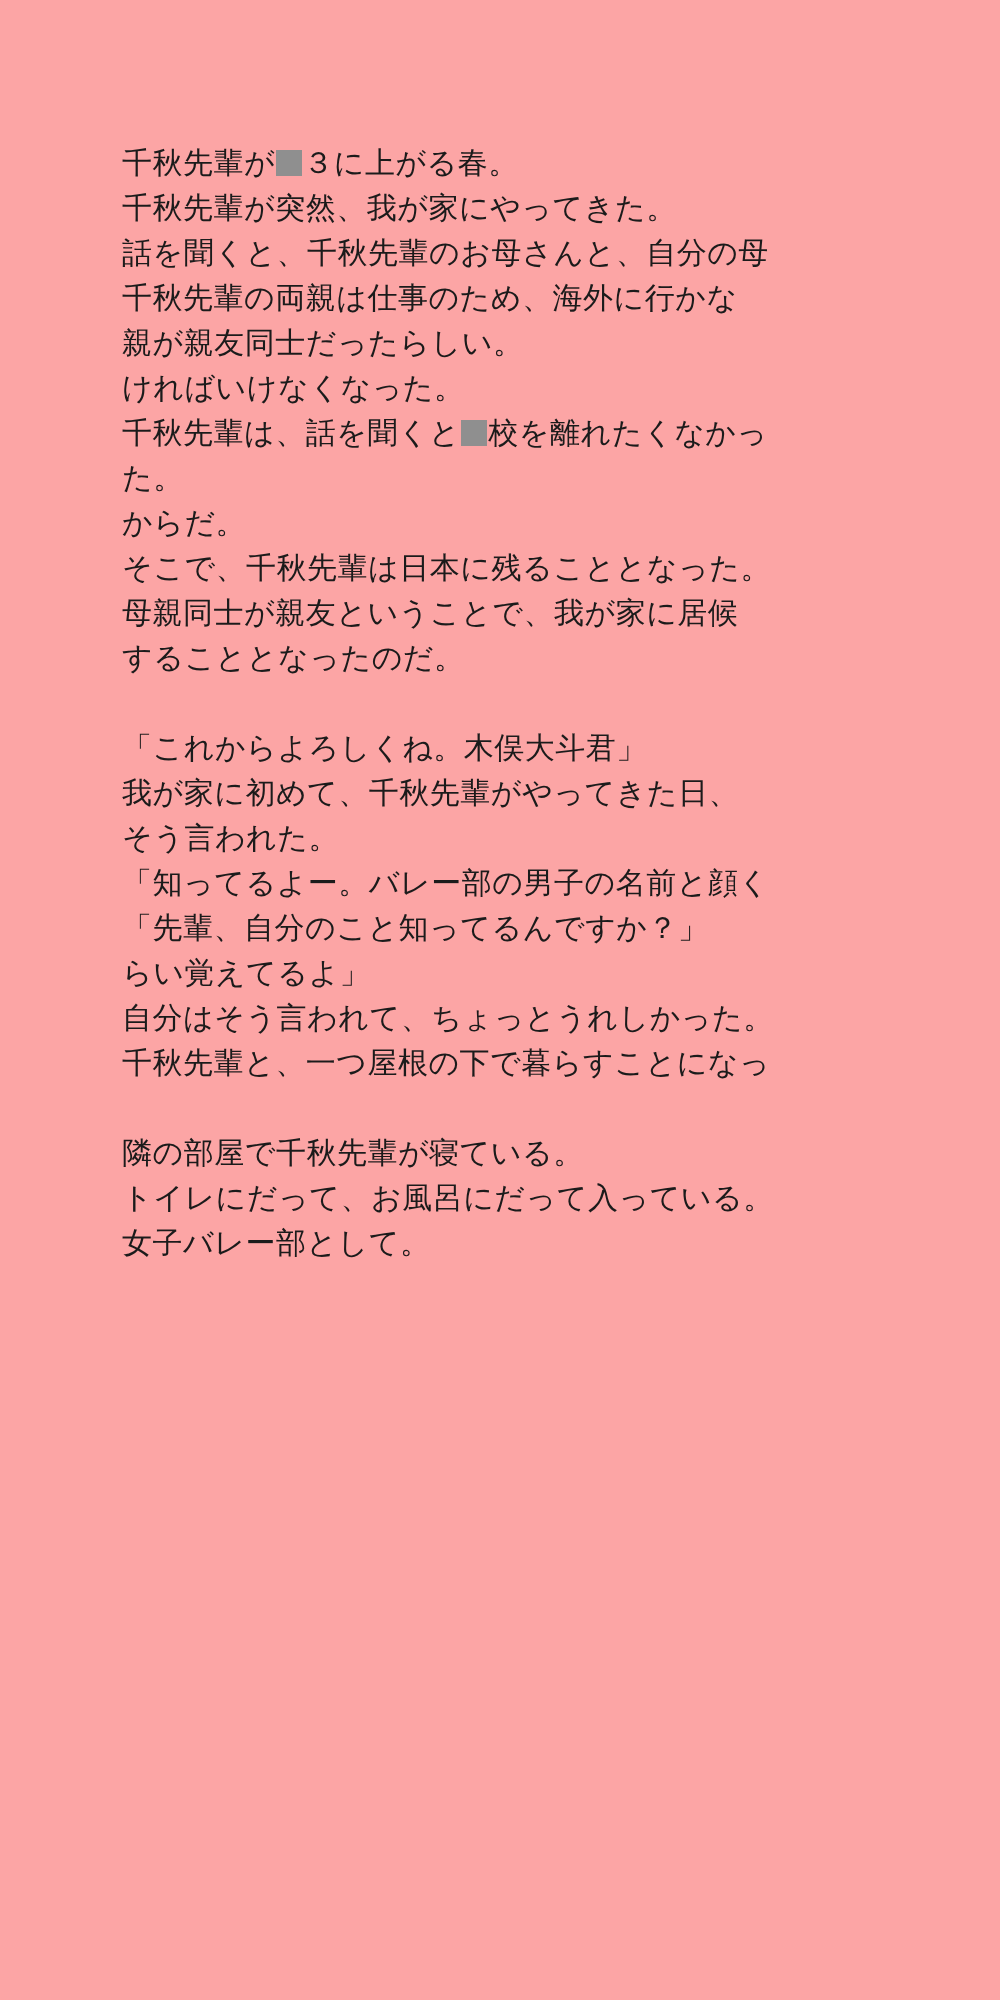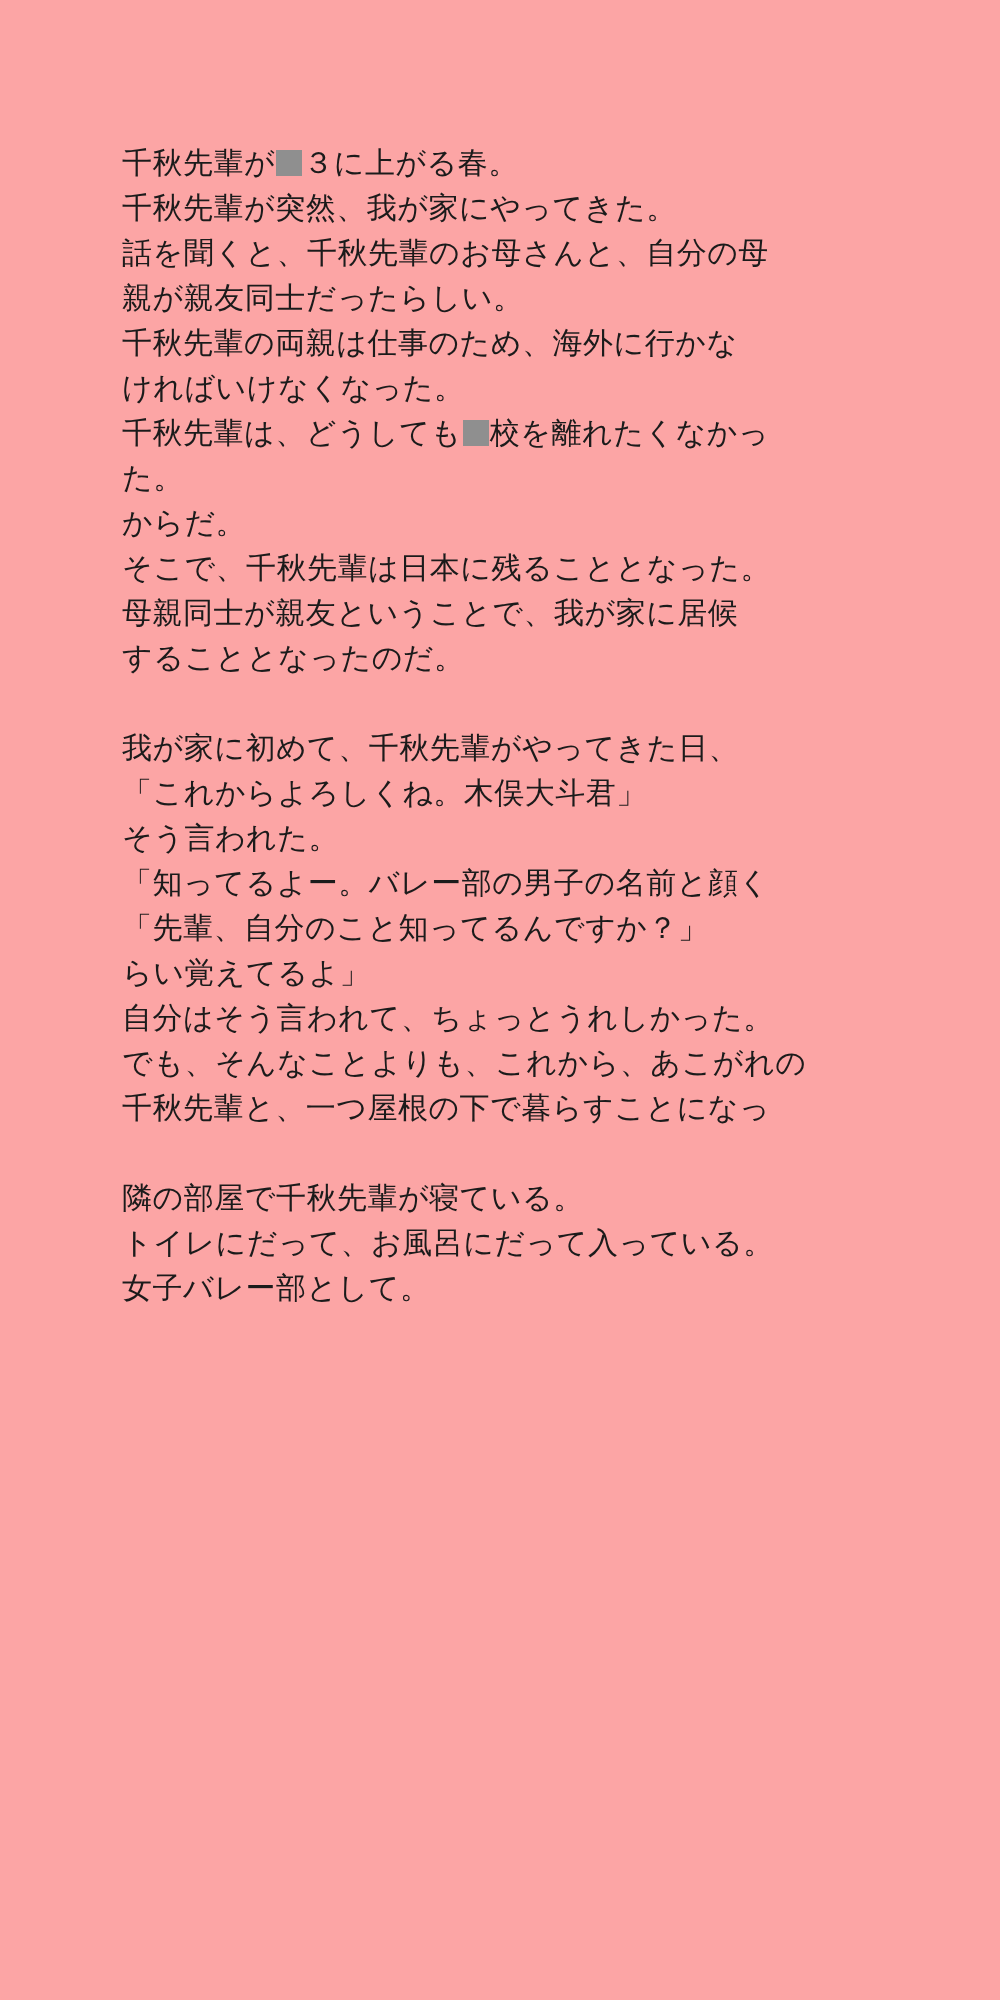--- a/index.html
+++ b/index.html
@@ -57,40 +57,39 @@
 </style>
 </head>
 <body>
 
 <div class="page">
   <div class="text-body">
       <div class="para">
         <span class="line"><span>千秋先輩が</span><span class="redaction"></span><span>３に上がる春。</span></span>
         <span class="line"><span>千秋先輩が突然、我が家にやってきた。</span></span>
         <span class="line"><span>話を聞くと、千秋先輩のお母さんと、自分の母</span></span>
+        <span class="line"><span>千秋先輩の両親は仕事のため、海外に行かな</span></span>
         <span class="line"><span>親が親友同士だったらしい。</span></span>
-        <span class="line"><span>千秋先輩の両親は仕事のため、海外に行かな</span></span>
         <span class="line"><span>ければいけなくなった。</span></span>
-        <span class="line"><span>千秋先輩は、どうしても</span><span class="redaction"></span><span>校を離れたくなかっ</span></span>
+        <span class="line"><span>千秋先輩は、話を聞くと</span><span class="redaction"></span><span>校を離れたくなかっ</span></span>
         <span class="line"><span>た。</span></span>
         <span class="line"><span>からだ。</span></span>
         <span class="line"><span>そこで、千秋先輩は日本に残ることとなった。</span></span>
         <span class="line"><span>母親同士が親友ということで、我が家に居候</span></span>
         <span class="line"><span>することとなったのだ。</span></span>
       </div>
       <span class="gap"></span>
       <div class="para">
+        <span class="line"><span>「これからよろしくね。木俣大斗君」</span></span>
         <span class="line"><span>我が家に初めて、千秋先輩がやってきた日、</span></span>
-        <span class="line"><span>「これからよろしくね。木俣大斗君」</span></span>
         <span class="line"><span>そう言われた。</span></span>
         <span class="line"><span>「知ってるよー。バレー部の男子の名前と顔く</span></span>
         <span class="line"><span>「先輩、自分のこと知ってるんですか？」</span></span>
         <span class="line"><span>らい覚えてるよ」</span></span>
         <span class="line"><span>自分はそう言われて、ちょっとうれしかった。</span></span>
-        <span class="line"><span>でも、そんなことよりも、これから、あこがれの</span></span>
         <span class="line"><span>千秋先輩と、一つ屋根の下で暮らすことになっ</span></span>
       </div>
       <span class="gap"></span>
       <div class="para">
         <span class="line"><span>隣の部屋で千秋先輩が寝ている。</span></span>
         <span class="line"><span>トイレにだって、お風呂にだって入っている。</span></span>
         <span class="line"><span>女子バレー部として。</span></span>
       </div>
     </div>
 </div>

